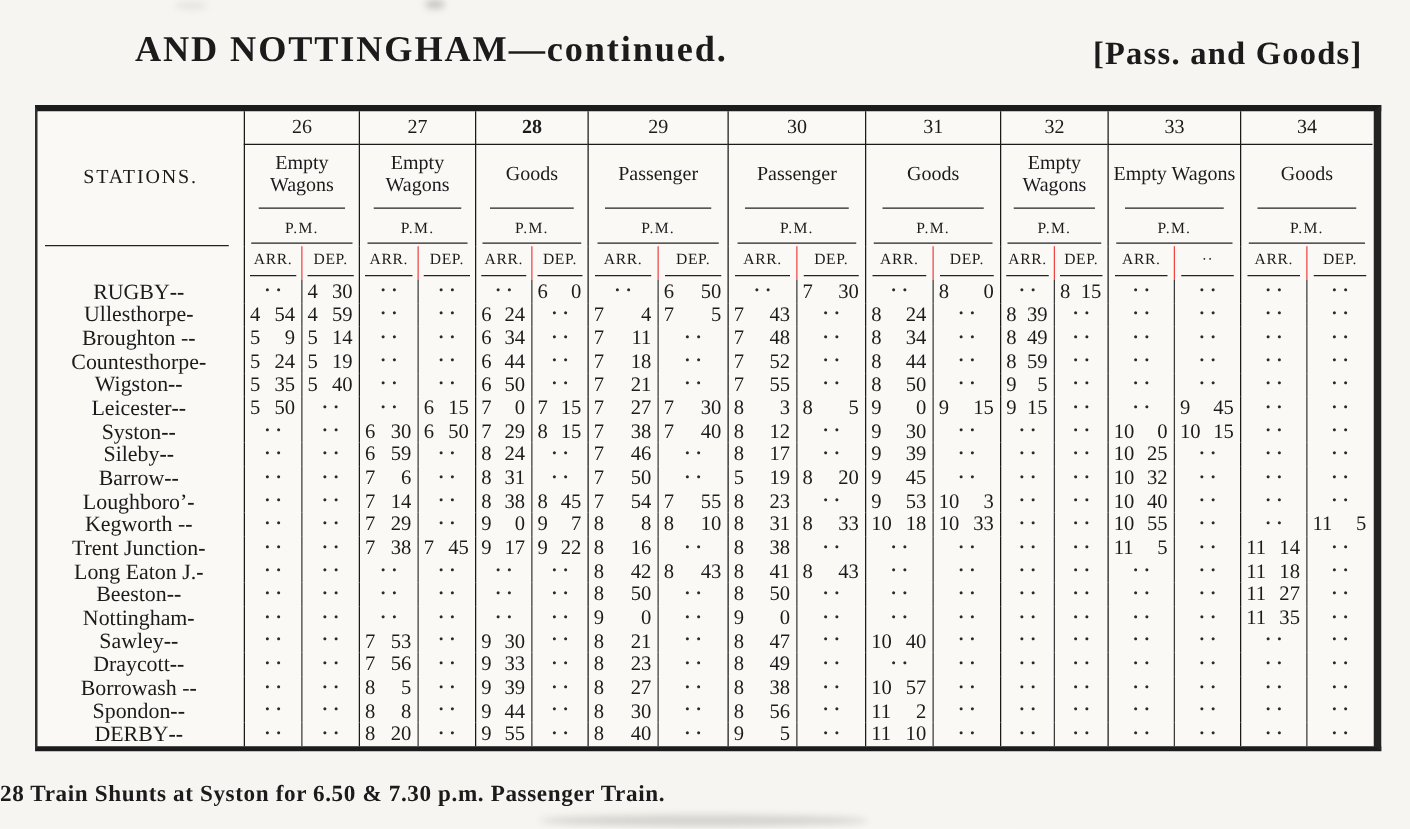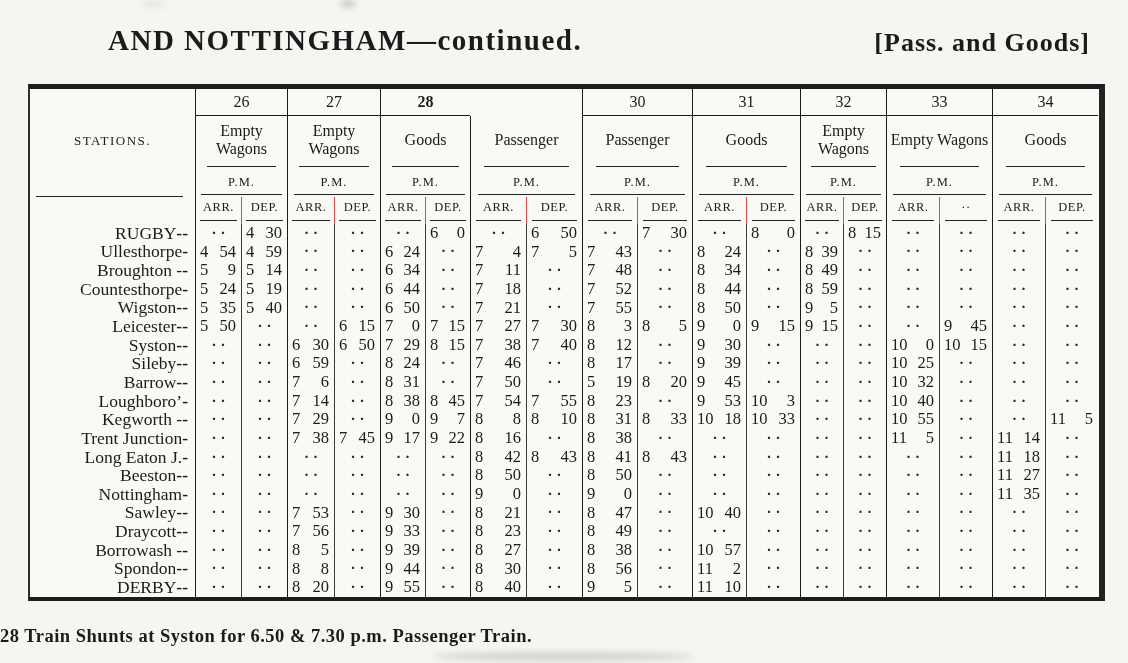--- a/index.html
+++ b/index.html
@@ -33,21 +33,21 @@
     grid-template-rows:27px 56px 25px 27px;
   }
   #body-grid {
     display:grid;
     grid-template-columns:var(--cols);
     grid-auto-rows:18.65px;
   }
   .stations-block {
     grid-column:1; grid-row:1/5; position:relative;
     display:flex; justify-content:center;
-    padding-top:44px; font-size:13px; letter-spacing:1.5px;
+    padding-top:44px; font-size:16px; letter-spacing:1.5px;
   }
   .stations-block::after {
     content:""; position:absolute; left:6px; right:12px; bottom:27px;
     border-bottom:1.5px solid #222;
   }
   .col-num {
     border-left:1.6px solid #1a1a1a; border-bottom:1.5px solid #1a1a1a;
     display:flex; align-items:center; justify-content:center; font-size:16px;
   }
   .col-type {
@@ -72,21 +72,21 @@
     position:relative; display:flex; align-items:center; justify-content:center;
     font-size:12.5px; letter-spacing:0.5px; padding-bottom:6px;
   }
   .sub-arr { border-left:1.6px solid #1a1a1a; }
   .sub-dep { border-left:1px solid #ef4444; }
   .col-sub::after {
     content:""; position:absolute; left:9%; right:9%; bottom:3px;
     border-bottom:1.2px solid #222;
   }
   .st {
-    display:flex; align-items:center; justify-content:flex-end;
+    display:flex; align-items:center; justify-content:center;
     padding:0 7px 0 4px; font-size:17.5px; white-space:nowrap;
   }
   .st .dash { font-weight:bold; }
   .cell { display:flex; align-items:center; overflow:hidden; }
   .gline { border-left:1.6px solid #1a1a1a; }
   .sline { border-left:1px solid #3a3a3a; }
   .time {
     display:block; width:100%;
     text-align:justify; text-align-last:justify;
     padding:0 5px 0 4px; font-size:16.5px; line-height:18.6px;
@@ -125,20 +125,21 @@
       <div class="col-num" style="grid-area: 1 / 4 / auto / span 2;">27</div>
       <div class="col-type" style="grid-area: 2 / 4 / auto / span 2;">Empty Wagons</div>
       <div class="col-pm" style="grid-area: 3 / 4 / auto / span 2;">P.M.</div>
       <div class="col-sub sub-arr" style="grid-area: 4 / 4;">ARR.</div>
       <div class="col-sub sub-dep" style="grid-area: 4 / 5;">DEP.</div>
       <div class="col-num" style="grid-area: 1 / 6 / auto / span 2; font-weight: bold;">28</div>
       <div class="col-type" style="grid-area: 2 / 6 / auto / span 2;">Goods</div>
       <div class="col-pm" style="grid-area: 3 / 6 / auto / span 2;">P.M.</div>
       <div class="col-sub sub-arr" style="grid-area: 4 / 6;">ARR.</div>
       <div class="col-sub sub-dep" style="grid-area: 4 / 7;">DEP.</div>
+      <div class="col-num" style="grid-area: 1 / 8 / auto / span 2;">29</div>
       <div class="col-type" style="grid-area: 2 / 8 / auto / span 2;">Passenger</div>
       <div class="col-pm" style="grid-area: 3 / 8 / auto / span 2;">P.M.</div>
       <div class="col-sub sub-arr" style="grid-area: 4 / 8;">ARR.</div>
       <div class="col-sub sub-dep" style="grid-area: 4 / 9;">DEP.</div>
       <div class="col-num" style="grid-area: 1 / 10 / auto / span 2;">30</div>
       <div class="col-type" style="grid-area: 2 / 10 / auto / span 2;">Passenger</div>
       <div class="col-pm" style="grid-area: 3 / 10 / auto / span 2;">P.M.</div>
       <div class="col-sub sub-arr" style="grid-area: 4 / 10;">ARR.</div>
       <div class="col-sub sub-dep" style="grid-area: 4 / 11;">DEP.</div>
       <div class="col-num" style="grid-area: 1 / 12 / auto / span 2;">31</div>

